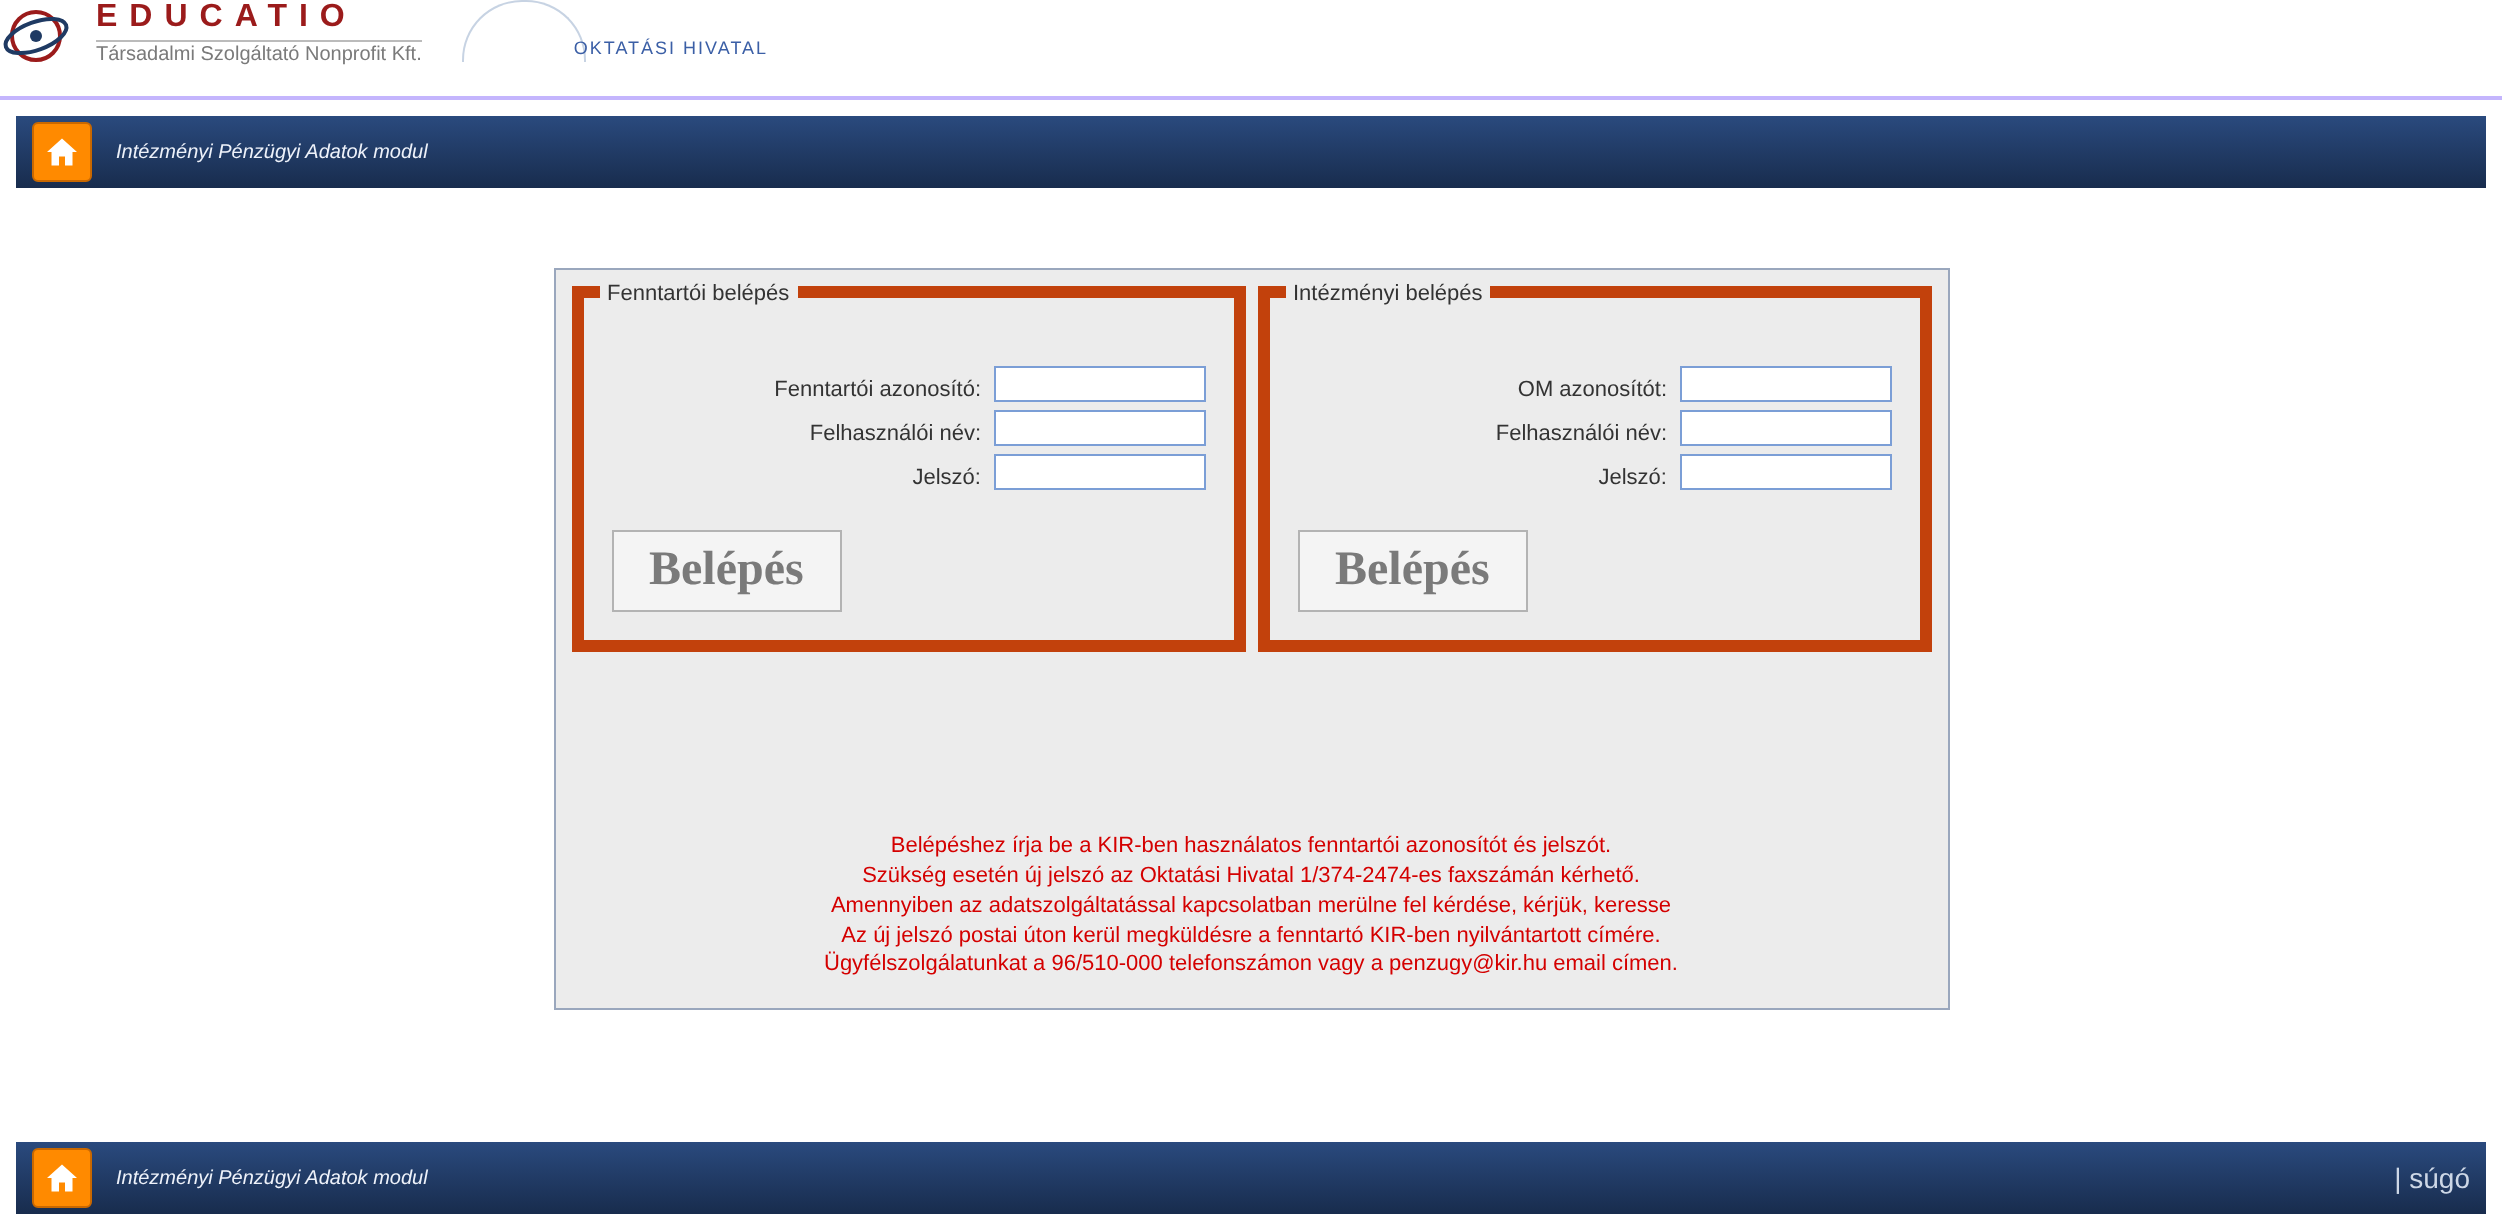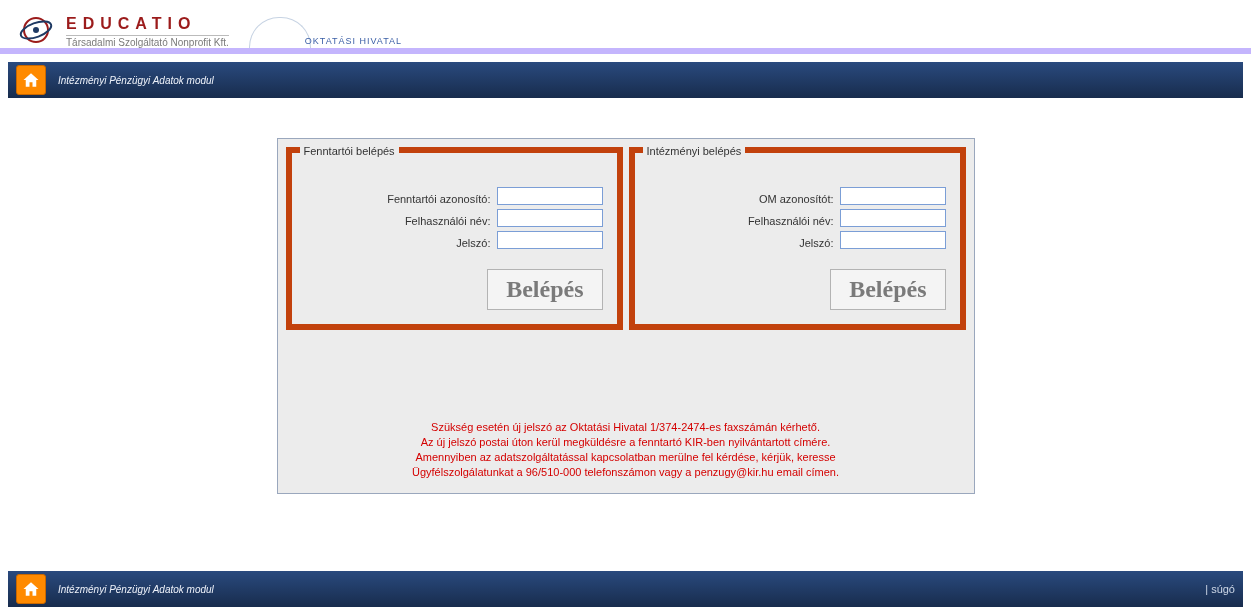--- a/index.html
+++ b/index.html
@@ -1,41 +1,41 @@
 <!DOCTYPE html>
 <html><head>
 <meta charset="utf-8">
 <style>
   html,body{margin:0;padding:0;font-family:Arial,Helvetica,sans-serif;background:#fff;color:#000;font-size:12px}
-  .header-top{height:48px;border-bottom:6px solid #c4b5fd;display:flex;align-items:flex-end;padding-left:18px}
+  .header-top{height:48px;border-bottom:2px solid #c4b5fd;display:flex;align-items:flex-start;}
   .logo-mark{width:36px;height:36px;position:relative;margin-right:12px}
   .logo-text{display:flex;flex-direction:column;justify-content:center}
   .logo-name{color:#9b1b1b;font-weight:bold;letter-spacing:6px;font-size:16px}
   .logo-sub{color:#7a7a7a;font-size:10px;border-top:1px solid #bbb;margin-top:2px;padding-top:1px}
   .partner{display:flex;align-items:flex-end;margin-left:20px}
   .partner-arc{width:60px;height:30px;border:1px solid #c7d3e3;border-bottom:none;border-radius:30px 30px 0 0;margin-right:-6px}
   .partner-txt{color:#3b5fa6;font-weight:normal;font-size:9px;letter-spacing:1px;padding-bottom:2px}
   .navbar{background:linear-gradient(#2a4a7e,#182c4d);height:36px;display:flex;align-items:center;margin:8px 8px 0 8px;padding:0 8px;color:#fff}
   .home-btn{width:28px;height:28px;background:#ff8a00;border:1px solid #c96800;border-radius:3px;display:flex;align-items:center;justify-content:center;margin-right:12px}
   .home-btn svg{width:18px;height:18px;fill:#fff}
   .nav-title{font-weight:normal;font-size:10px;color:#eef2fa;font-style:italic}
   .content{display:flex;justify-content:center;margin:40px 8px}
   .card{border:1px solid #9aa7bd;background:#ececec;width:680px;padding:8px}
   .panels{display:flex;gap:6px}
   .panel{flex:1;border:6px solid #c2410c;background:#ececec;position:relative;padding:30px 14px 14px 14px}
   .legend{position:absolute;top:-8px;left:8px;background:#ececec;padding:0 4px;font-size:11px;color:#333}
   .row{display:flex;align-items:flex-end;justify-content:flex-end;margin:4px 0}
   .row label{font-size:11px;color:#333;margin-right:6px}
   .row input{border:1px solid #7b9ed6;height:16px;width:100px;font-size:11px;padding:0 2px}
-  .btn-row{display:flex;justify-content:flex-end;margin-top:20px}
+  .btn-row{display:flex;justify-content:flex-start;margin-top:20px}
   .login-btn{font-family:Georgia,'Times New Roman',serif;font-size:24px;font-weight:bold;color:#7a7a7a;background:#f4f4f4;border:1px solid #b3b3b3;padding:6px 18px;cursor:pointer}
   .help{text-align:center;color:#d40000;font-size:11px;line-height:1.35;margin-top:90px;margin-bottom:6px}
   .footer{position:fixed;bottom:0;left:0;right:0}
   .footbar{background:linear-gradient(#2a4a7e,#182c4d);height:36px;display:flex;align-items:center;margin:0 8px;padding:0 8px;color:#fff;justify-content:space-between}
-  .foot-right{color:#cdd7e6;font-size:11px}
+  .foot-right{color:#cdd7e6;font-size:14px}
 </style>
 </head>
 <body>
 
 <div class="header-top">
   <div class="logo-mark">
     <svg viewBox="0 0 36 36">
         <circle cx="18" cy="18" r="12" fill="none" stroke="#9b1b1b" stroke-width="2"></circle>
         <ellipse cx="18" cy="18" rx="16" ry="7" fill="none" stroke="#1f3a63" stroke-width="2" transform="rotate(-20 18 18)"></ellipse>
         <circle cx="18" cy="18" r="3" fill="#1f3a63"></circle>
@@ -98,23 +98,24 @@
           <input type="password" style="">
         </div>
         <div class="btn-row">
           <button class="login-btn">Belépés</button>
         </div>
       </div>
 
     </div>
 
     <div class="help">
+      <div>Belépéshez írja be a KIR-ben használatos fenntartói azonosítót és jelszót.</div>
       <div>Szükség esetén új jelszó az Oktatási Hivatal 1/374-2474-es faxszámán kérhető.</div>
+      <div>Amennyiben az adatszolgáltatással kapcsolatban merülne fel kérdése, kérjük, keresse</div>
       <div>Az új jelszó postai úton kerül megküldésre a fenntartó KIR-ben nyilvántartott címére.</div>
-      <div>Amennyiben az adatszolgáltatással kapcsolatban merülne fel kérdése, kérjük, keresse</div>
       <div>Ügyfélszolgálatunkat a 96/510-000 telefonszámon vagy a penzugy@kir.hu email címen.</div>
     </div>
   </div>
 </div>
 
 <div class="footer">
   <div class="footbar">
     <div style="display:flex;align-items:center">
       <div class="home-btn">
         <svg viewBox="0 0 24 24">

